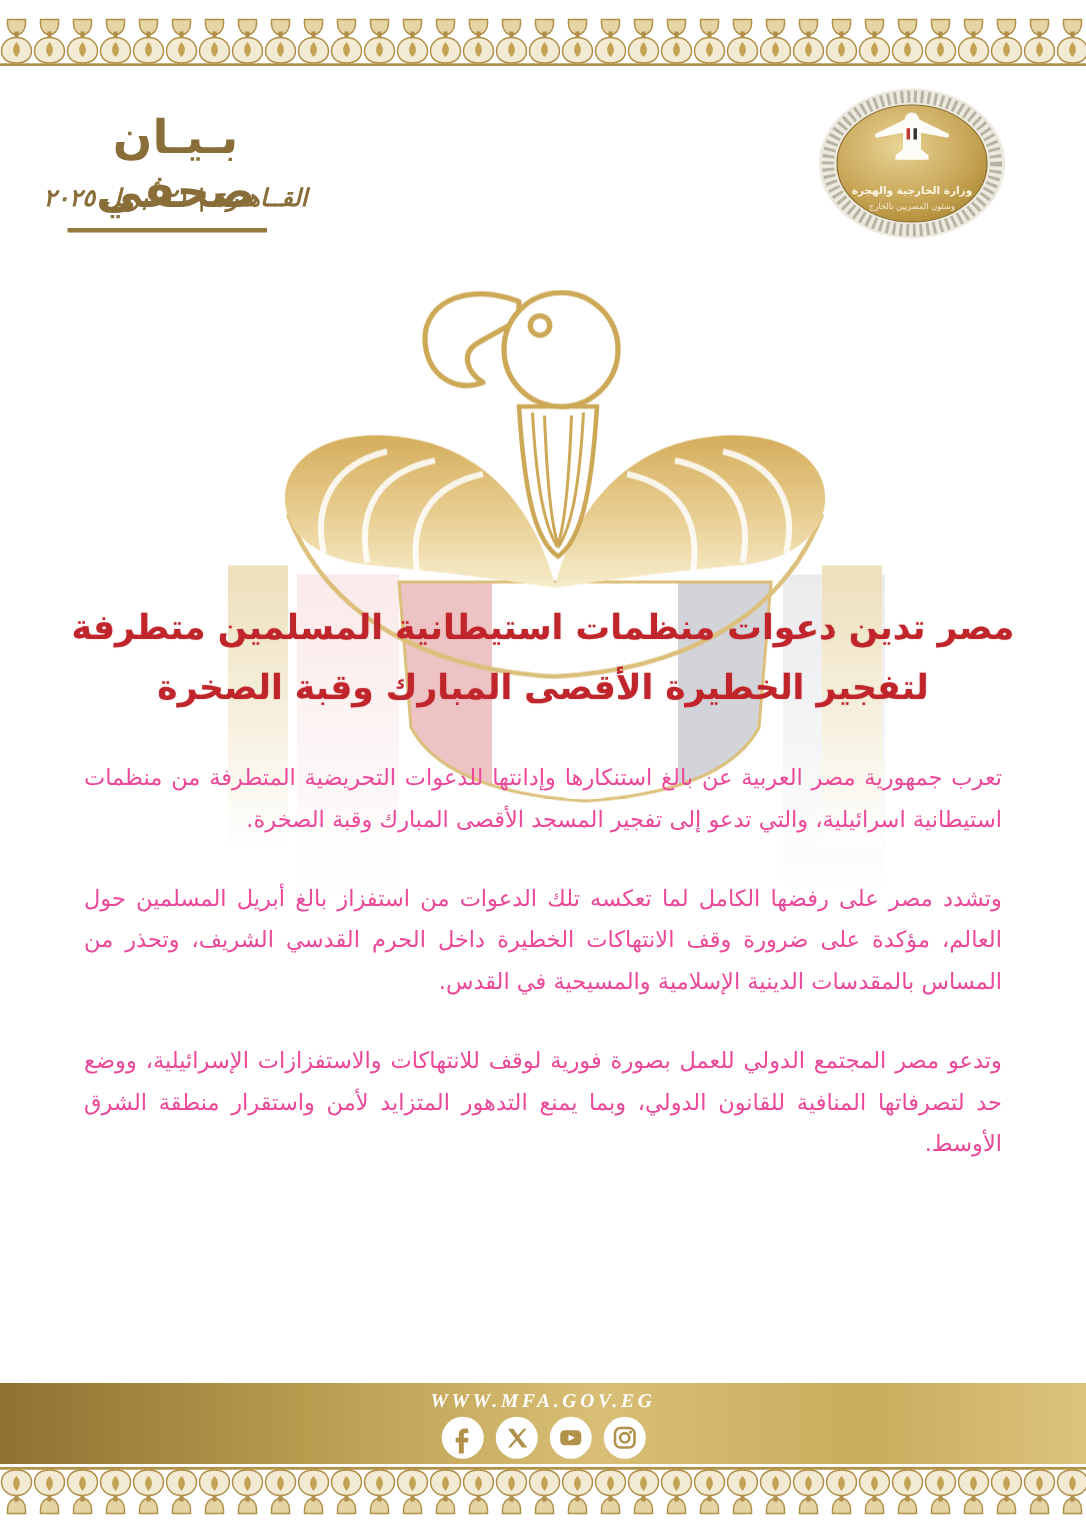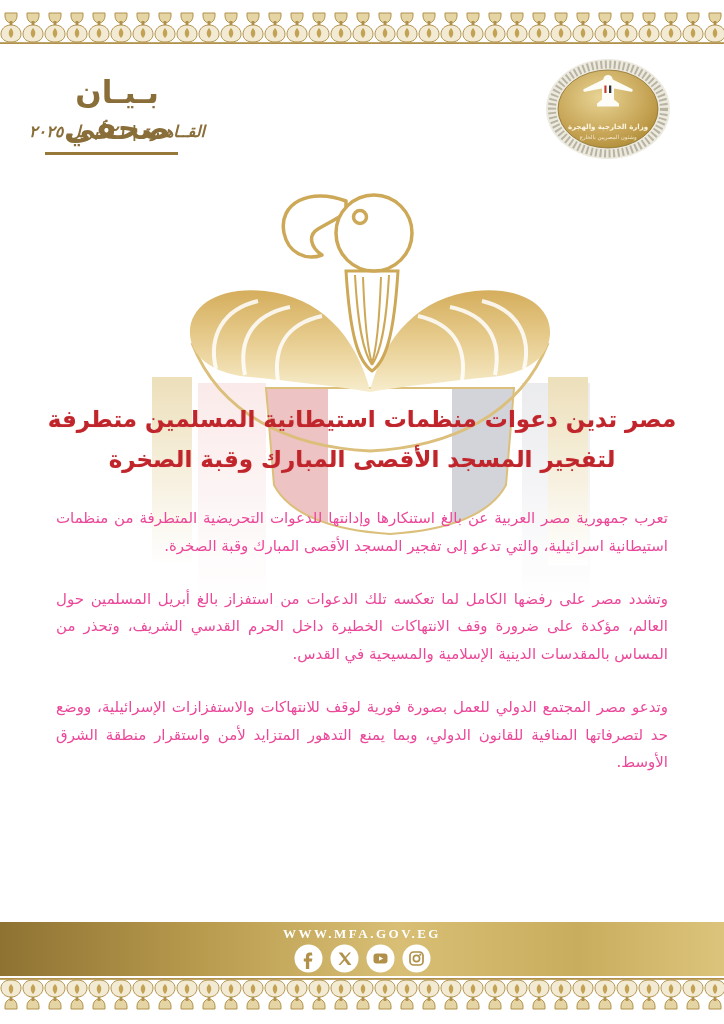--- a/index.html
+++ b/index.html
@@ -39,21 +39,21 @@
   .body-text {
     position:absolute; top:505px; left:56px; width:612px;
     direction:rtl; text-align:justify;
     font-size:15px; font-weight:normal; color:#ec4899; line-height:1.85;
   }
   .body-text p { margin:0 0 25px 0; }
 
   .footer-bar {
     position:absolute; top:922px; left:0; width:724px; height:54px;
     background:linear-gradient(90deg,#8e7232 0%,#b99b4e 28%,#d8bf75 55%,#c9ad5e 80%,#dcc47c 100%);
-    display:flex; flex-direction:column; align-items:center; justify-content:center; gap:2px;
+    display:flex; flex-direction:column; align-items:center; justify-content:center; gap:2px;font-style:italic;
   }
   .website {
     color:#ffffff; font-family:"Liberation Serif", serif;
     font-size:13px; letter-spacing:2.5px; font-weight:bold;
   }
   .social-row { display:flex; gap:7px; }
   .social-row svg { display:block; }
 </style>
 </head>
 <body>
@@ -162,21 +162,21 @@
 
     <g>
       <path d="M196,16 C160,2 128,18 134,48 C138,68 156,76 172,70 C160,62 158,50 168,44 C178,38 190,32 196,28 Z" fill="#ffffff" stroke="#c9a24b" stroke-width="3.5" stroke-linejoin="round"></path>
       <circle cx="224" cy="48" r="38" fill="#ffffff" stroke="#c9a24b" stroke-width="3.5"></circle>
       <circle cx="210" cy="32" r="6.5" fill="#ffffff" stroke="#c9a24b" stroke-width="3.5"></circle>
     </g>
   </svg>
 
   <div class="headline">
     <div>مصر تدين دعوات منظمات استيطانية المسلمين متطرفة</div>
-    <div>لتفجير المسجد الأقصى المبارك وقبة الصخرة</div>
+    <div>لتفجير الخطيرة الأقصى المبارك وقبة الصخرة</div>
   </div>
 
   <div class="body-text">
     <p>تعرب جمهورية مصر العربية عن بالغ استنكارها وإدانتها للدعوات التحريضية المتطرفة من منظمات استيطانية اسرائيلية، والتي تدعو إلى تفجير المسجد الأقصى المبارك وقبة الصخرة.</p>
     <p>وتشدد مصر على رفضها الكامل لما تعكسه تلك الدعوات من استفزاز بالغ أبريل المسلمين حول العالم، مؤكدة على ضرورة وقف الانتهاكات الخطيرة داخل الحرم القدسي الشريف، وتحذر من المساس بالمقدسات الدينية الإسلامية والمسيحية في القدس.</p>
     <p>وتدعو مصر المجتمع الدولي للعمل بصورة فورية لوقف للانتهاكات والاستفزازات الإسرائيلية، ووضع حد لتصرفاتها المنافية للقانون الدولي، وبما يمنع التدهور المتزايد لأمن واستقرار منطقة الشرق الأوسط.</p>
   </div>
 
   <div class="footer-bar">
     <div class="website">WWW.MFA.GOV.EG</div>

